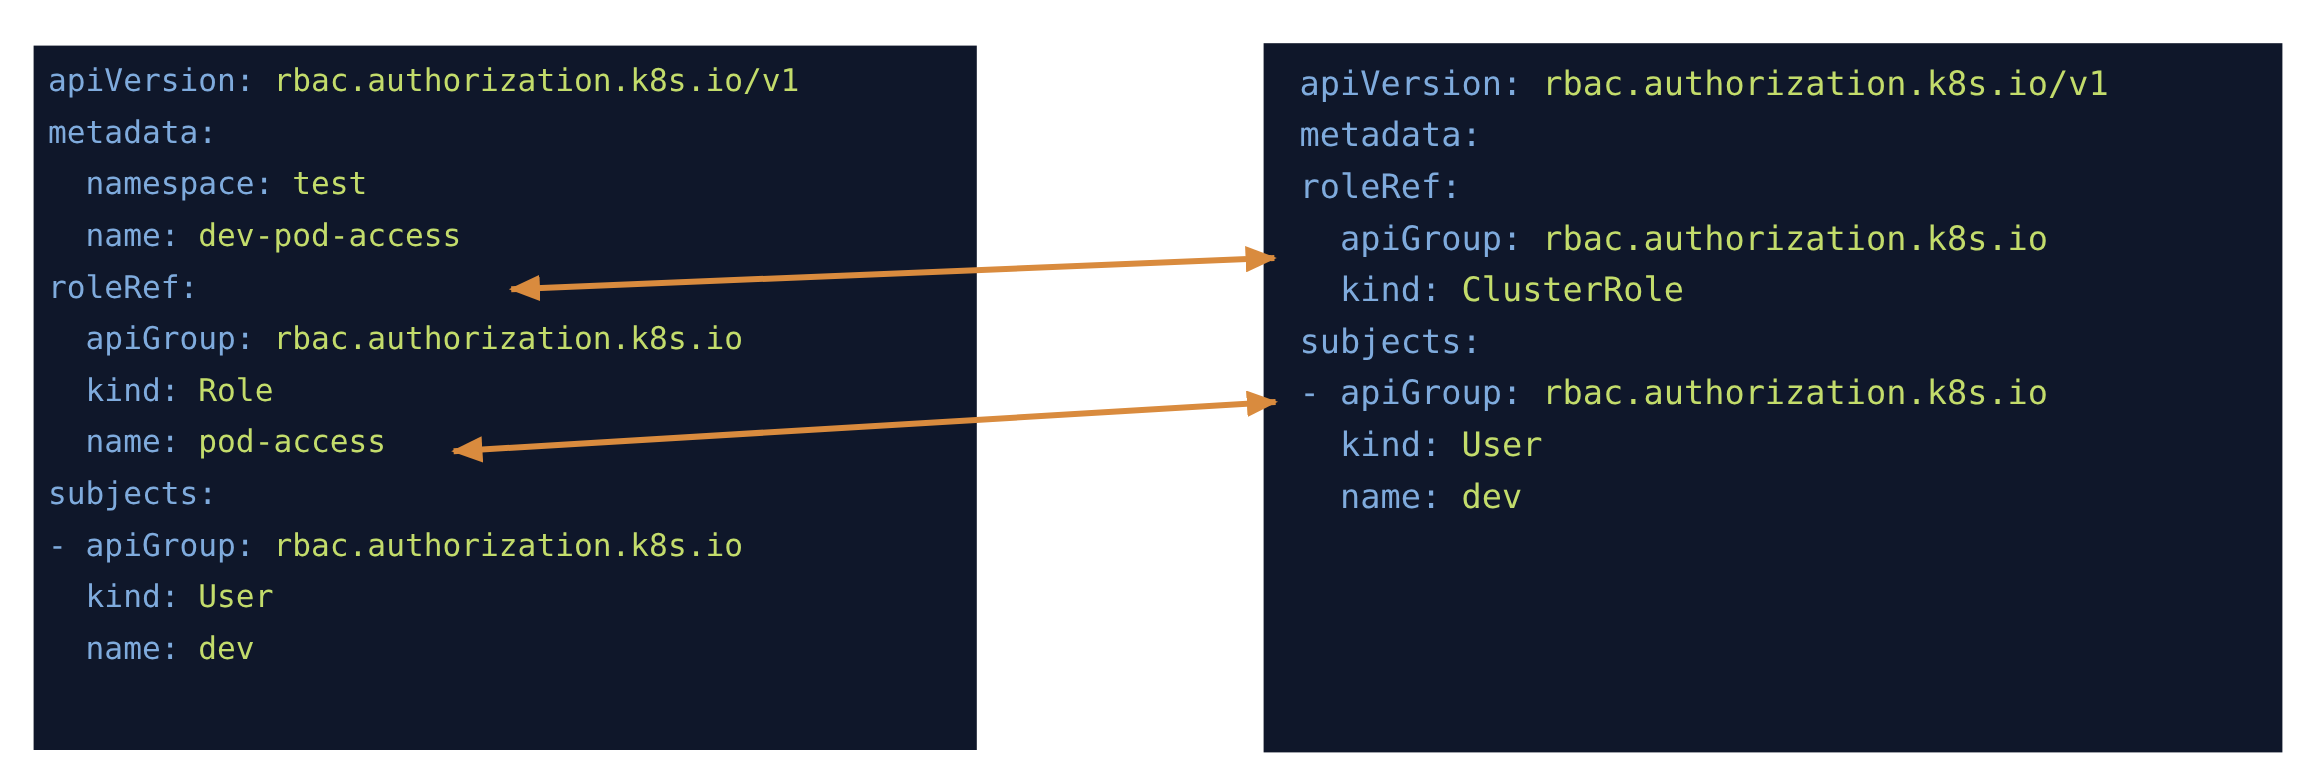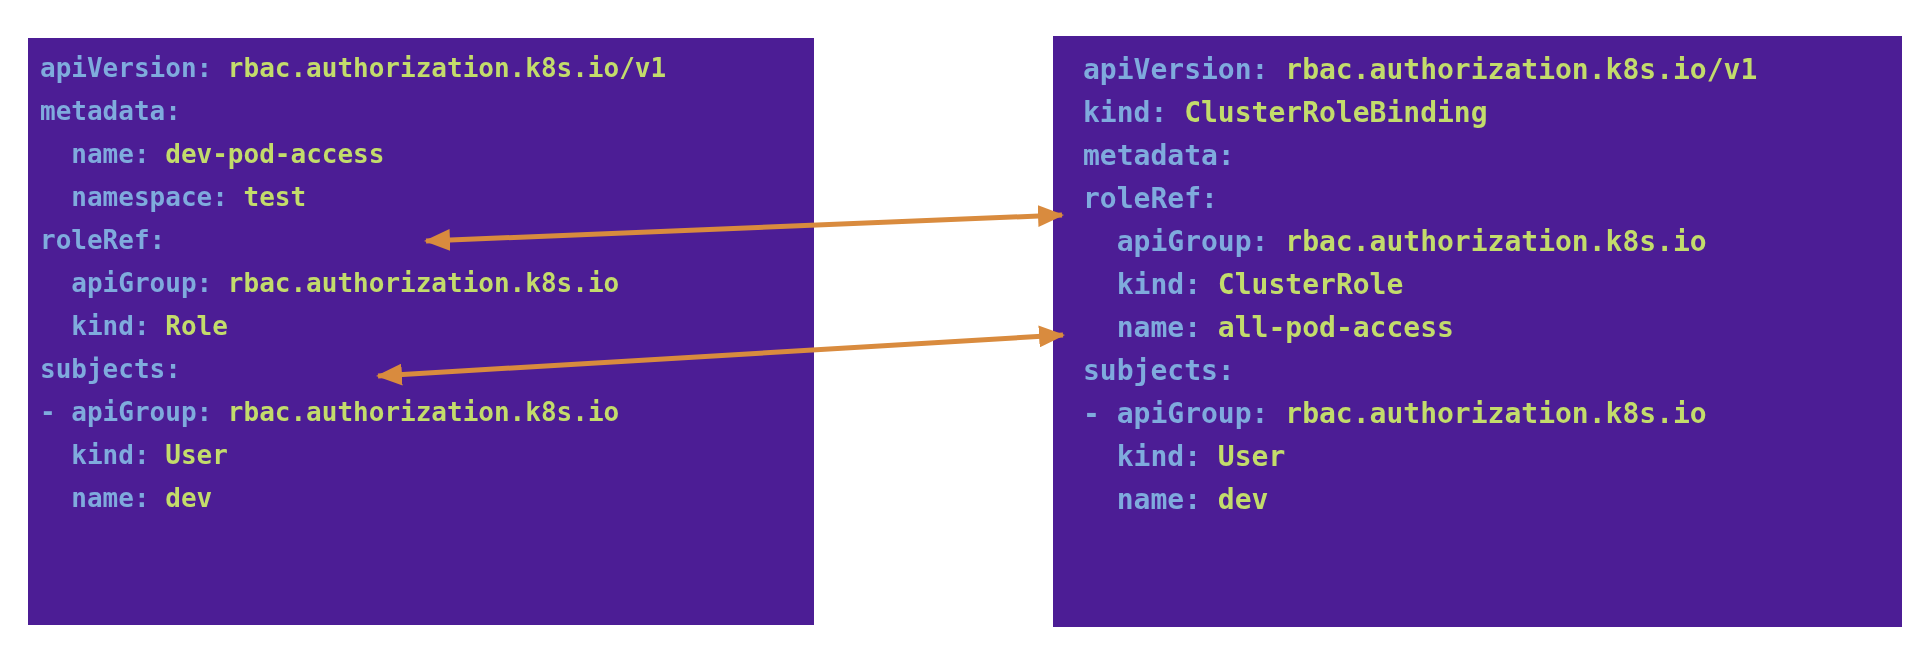--- a/index.html
+++ b/index.html
@@ -11,23 +11,23 @@
     overflow: hidden;
     font-family: "DejaVu Sans Mono", "Liberation Mono", monospace;
   }
   .stage {
     position: relative;
     width: 1920px;
     height: 652px;
   }
   .panel {
     position: absolute;
-    background: #4c1d95;
+    background: #0f172a;
     box-sizing: border-box;
-    font-weight: bold;
+    font-weight: normal;
   }
   .panel.left {
     left: 28px;
     top: 38px;
     width: 786px;
     height: 587px;
     padding: 9px 0 0 12px;
     font-size: 26px;
     line-height: 43px;
   }
@@ -55,39 +55,38 @@
   }
 </style>
 </head>
 <body>
 
 <div class="stage">
 
   <div class="panel left">
       <div class="code-line"><span class="k">apiVersion:</span><span class="v"> rbac.authorization.k8s.io/v1</span></div>
       <div class="code-line"><span class="k">metadata:</span></div>
+      <div class="code-line">  <span class="k">namespace:</span><span class="v"> test</span></div>
       <div class="code-line">  <span class="k">name:</span><span class="v"> dev-pod-access</span></div>
-      <div class="code-line">  <span class="k">namespace:</span><span class="v"> test</span></div>
       <div class="code-line"><span class="k">roleRef:</span></div>
       <div class="code-line">  <span class="k">apiGroup:</span><span class="v"> rbac.authorization.k8s.io</span></div>
       <div class="code-line">  <span class="k">kind:</span><span class="v"> Role</span></div>
+      <div class="code-line">  <span class="k">name:</span><span class="v"> pod-access</span></div>
       <div class="code-line"><span class="k">subjects:</span></div>
       <div class="code-line"><span class="k">- </span><span class="k">apiGroup:</span><span class="v"> rbac.authorization.k8s.io</span></div>
       <div class="code-line">  <span class="k">kind:</span><span class="v"> User</span></div>
       <div class="code-line">  <span class="k">name:</span><span class="v"> dev</span></div>
     </div>
 
   <div class="panel right">
       <div class="code-line"><span class="k">apiVersion:</span><span class="v"> rbac.authorization.k8s.io/v1</span></div>
-      <div class="code-line"><span class="k">kind:</span><span class="v"> ClusterRoleBinding</span></div>
       <div class="code-line"><span class="k">metadata:</span></div>
       <div class="code-line"><span class="k">roleRef:</span></div>
       <div class="code-line">  <span class="k">apiGroup:</span><span class="v"> rbac.authorization.k8s.io</span></div>
       <div class="code-line">  <span class="k">kind:</span><span class="v"> ClusterRole</span></div>
-      <div class="code-line">  <span class="k">name:</span><span class="v"> all-pod-access</span></div>
       <div class="code-line"><span class="k">subjects:</span></div>
       <div class="code-line"><span class="k">- </span><span class="k">apiGroup:</span><span class="v"> rbac.authorization.k8s.io</span></div>
       <div class="code-line">  <span class="k">kind:</span><span class="v"> User</span></div>
       <div class="code-line">  <span class="k">name:</span><span class="v"> dev</span></div>
     </div>
 
   <svg class="arrows" viewBox="0 0 1920 652" xmlns="http://www.w3.org/2000/svg">
     <defs>
       <marker id="ah" markerUnits="userSpaceOnUse" markerWidth="26" markerHeight="22" refX="24" refY="11" orient="auto-start-reverse">
         <path d="M0,0 L26,11 L0,22 Z" fill="#d98b3e"></path>

